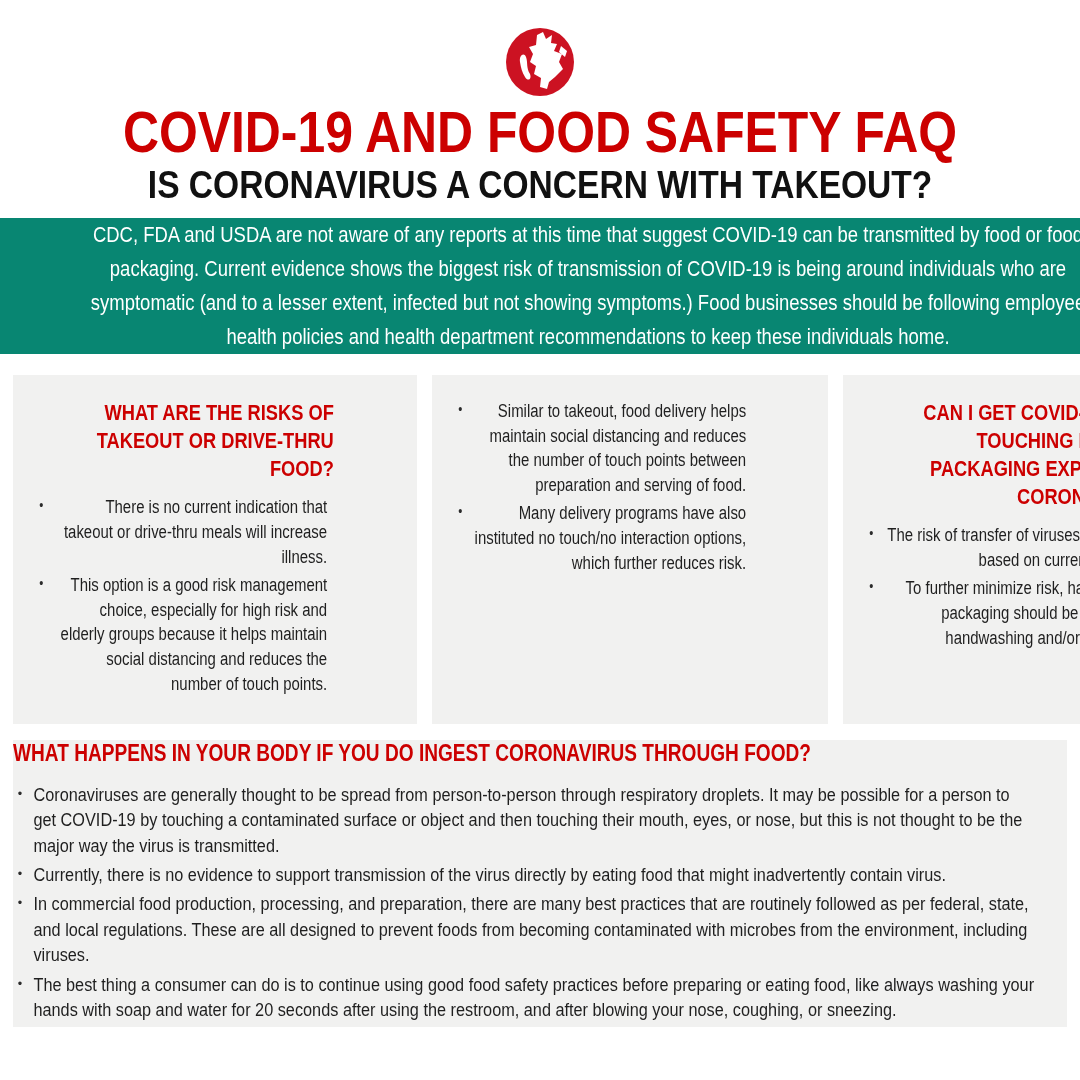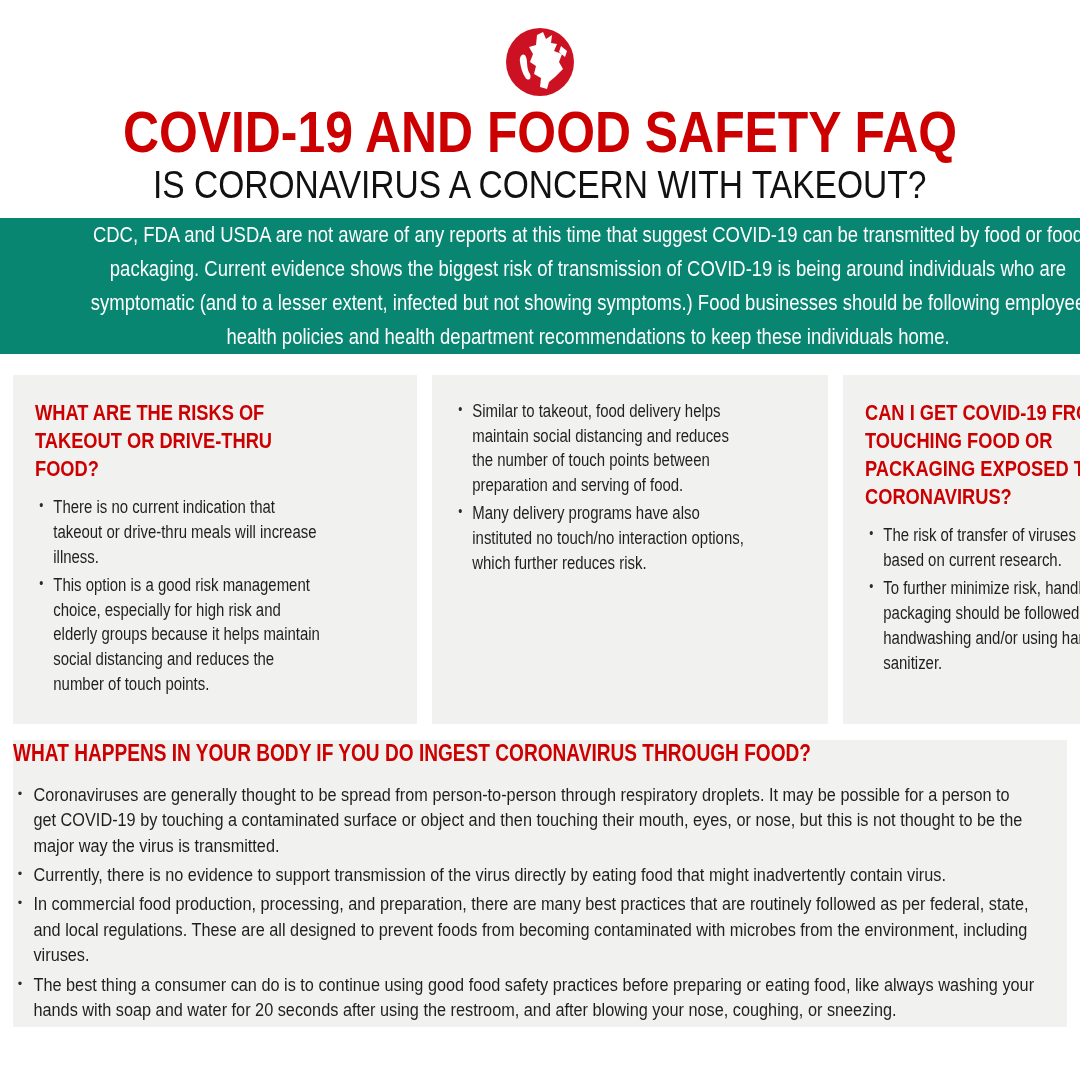--- a/index.html
+++ b/index.html
@@ -8,33 +8,33 @@
     font-family:"Liberation Sans",sans-serif;color:var(--text,#1f1f1f);
   }
   
   .cond{display:inline-block;transform:scaleX(.83);transform-origin:left top;}
   .cond-c{display:inline-block;transform:scaleX(.86);transform-origin:center top;}
 
   
   header{text-align:center;}
   .globe{margin:26px auto 4px;width:72px;height:72px;}
   h1.title{margin:4px 0 0;font-size:58px;line-height:1.05;font-weight:bold;color:var(--red,#CC0000);white-space:nowrap;}
-  h2.subtitle{margin:2px 0 12px;font-size:39px;line-height:1.05;font-weight:normal;color:#111;white-space:nowrap;}
+  h2.subtitle{margin:2px 0 12px;font-size:39px;line-height:1.05;font-weight:bold;color:#111;white-space:nowrap;}
 
   
   .banner{
     width:1080px;height:136px;background:var(--teal,#088672);
     display:flex;align-items:center;padding-left:48px;
   }
   .banner p{margin:0;width:1210px;margin-left:-65px;margin-right:-65px;text-align:center;
     color:#fff;font-size:22px;line-height:34px;transform:scaleX(.84);transform-origin:center center;}
 
   
   .columns{display:flex;gap:15px;padding:0 13px;margin-top:21px;}
-  .card{flex:1;min-height:305px;background:var(--card,#F1F1F0);padding:24px 22px;box-sizing:border-box;}
+  .card{flex:1;min-height:305px;background:var(--card,#F1F1F0);padding:24px 22px;box-sizing:border-box;text-align:right;}
   .card h3{margin:0 0 12px;font-size:22px;line-height:1.28;font-weight:bold;color:var(--red,#CC0000);}
   .card h3 .cond{width:360px;}
   ul.bullets{list-style:none;margin:0;padding:0;}
   ul.bullets li{position:relative;padding-left:22px;margin-bottom:3px;}
   ul.bullets li::before{content:"\2022";position:absolute;left:5px;top:1px;font-size:.78em;color:#2b2b2b;}
   .card ul.bullets{width:352px;font-size:18px;line-height:1.38;transform:scaleX(.83);transform-origin:left top;}
 
   
   .bottom-box{margin:16px 13px 0;min-height:287px;background:var(--card,#F1F1F0);box-sizing:border-box;}
   .bottom-box h3{margin:0 0 16px;font-size:23px;font-weight:bold;color:var(--red,#CC0000);white-space:nowrap;}

